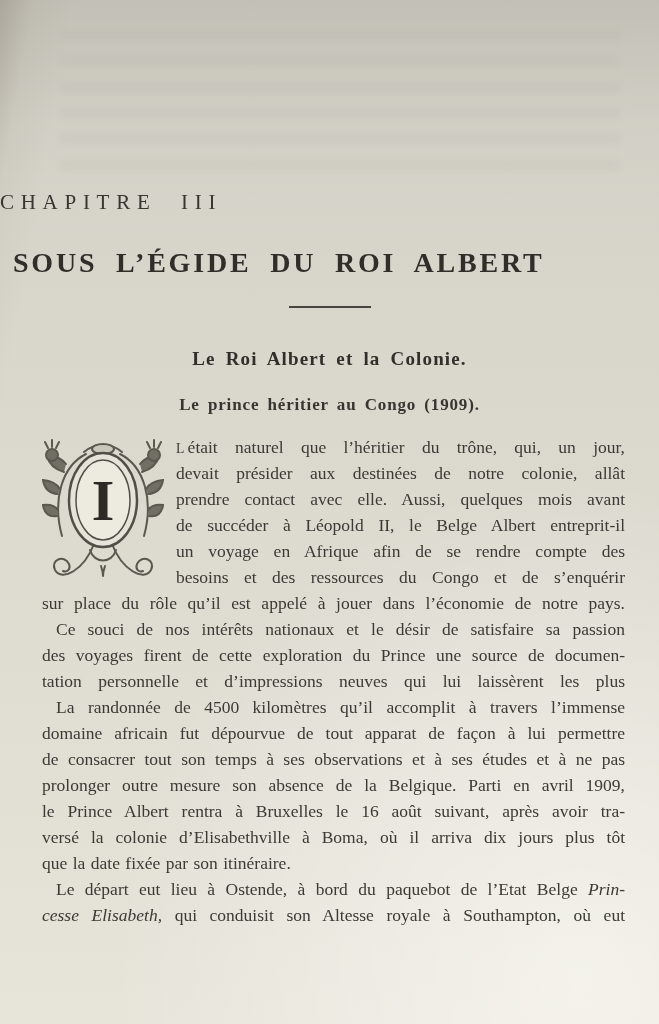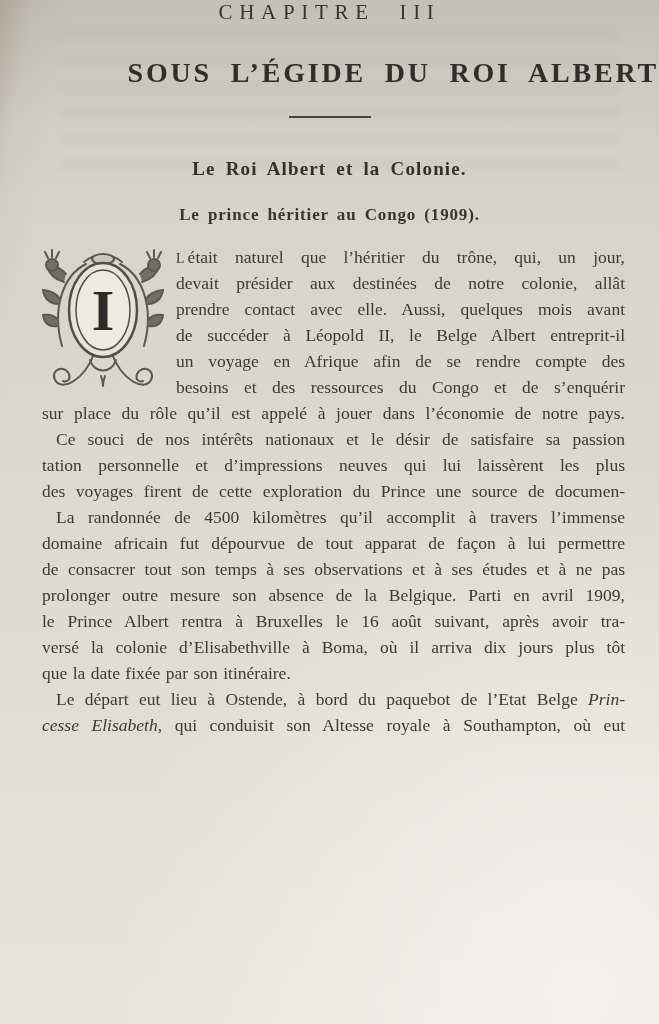--- a/index.html
+++ b/index.html
@@ -21,32 +21,33 @@
     position:absolute;left:60px;top:30px;width:560px;height:150px;
     background:repeating-linear-gradient(
       180deg,
       rgba(120,118,110,0.10) 0 10px,
       rgba(120,118,110,0.0) 10px 26px);
     filter:blur(3px);
     opacity:.5;
     pointer-events:none;
   }
   .chapter-label{
-    margin:0;
-    text-align:center;
+    margin:0;padding-top:190px;
+    text-align:left;
     font-size:21px;font-weight:400;
     letter-spacing:.32em;word-spacing:.6em;
     color:#36352f;
   }
   .chapter-title{
     margin:32px 0 0 0;
-    text-align:right;
+    text-align:left;
     font-size:28px;font-weight:700;
     letter-spacing:.10em;word-spacing:.32em;
     color:#2f2e29;
+    padding-left:13px;
   }
   .rule{
     width:82px;height:2px;border:0;
     margin:27px auto 0 auto;
     background:#45443e;
   }
   .section-title{
     margin:40px 0 0 0;
     text-align:center;
     font-size:19px;font-weight:700;
@@ -141,22 +142,22 @@
 
     <div class="bline"><span class="smallcap">L</span><span>était naturel que l’héritier du trône, qui, un jour,</span></div>
     <div class="bline">devait présider aux destinées de notre colonie, allât</div>
     <div class="bline">prendre contact avec elle. Aussi, quelques mois avant</div>
     <div class="bline">de succéder à Léopold II, le Belge Albert entreprit-il</div>
     <div class="bline">un voyage en Afrique afin de se rendre compte des</div>
     <div class="bline">besoins et des ressources du Congo et de s’enquérir</div>
     <div class="bline">sur place du rôle qu’il est appelé à jouer dans l’économie de notre pays.</div>
 
     <div class="bline ind">Ce souci de nos intérêts nationaux et le désir de satisfaire sa passion</div>
+    <div class="bline">des voyages firent de cette exploration du Prince une source de documen-</div>
     <div class="bline">tation personnelle et d’impressions neuves qui lui laissèrent les plus</div>
-    <div class="bline">des voyages firent de cette exploration du Prince une source de documen-</div>
 
     <div class="bline ind">La randonnée de 4500 kilomètres qu’il accomplit à travers l’immense</div>
     <div class="bline">domaine africain fut dépourvue de tout apparat de façon à lui permettre</div>
     <div class="bline">de consacrer tout son temps à ses observations et à ses études et à ne pas</div>
     <div class="bline">prolonger outre mesure son absence de la Belgique. Parti en avril 1909,</div>
     <div class="bline">le Prince Albert rentra à Bruxelles le 16 août suivant, après avoir tra-</div>
     <div class="bline">versé la colonie d’Elisabethville à Boma, où il arriva dix jours plus tôt</div>
     <div class="bline endline">que la date fixée par son itinéraire.</div>
 
     <div class="bline ind"><span>Le départ eut lieu à Ostende, à bord du paquebot de l’Etat Belge </span><span class="ital">Prin-</span></div>

